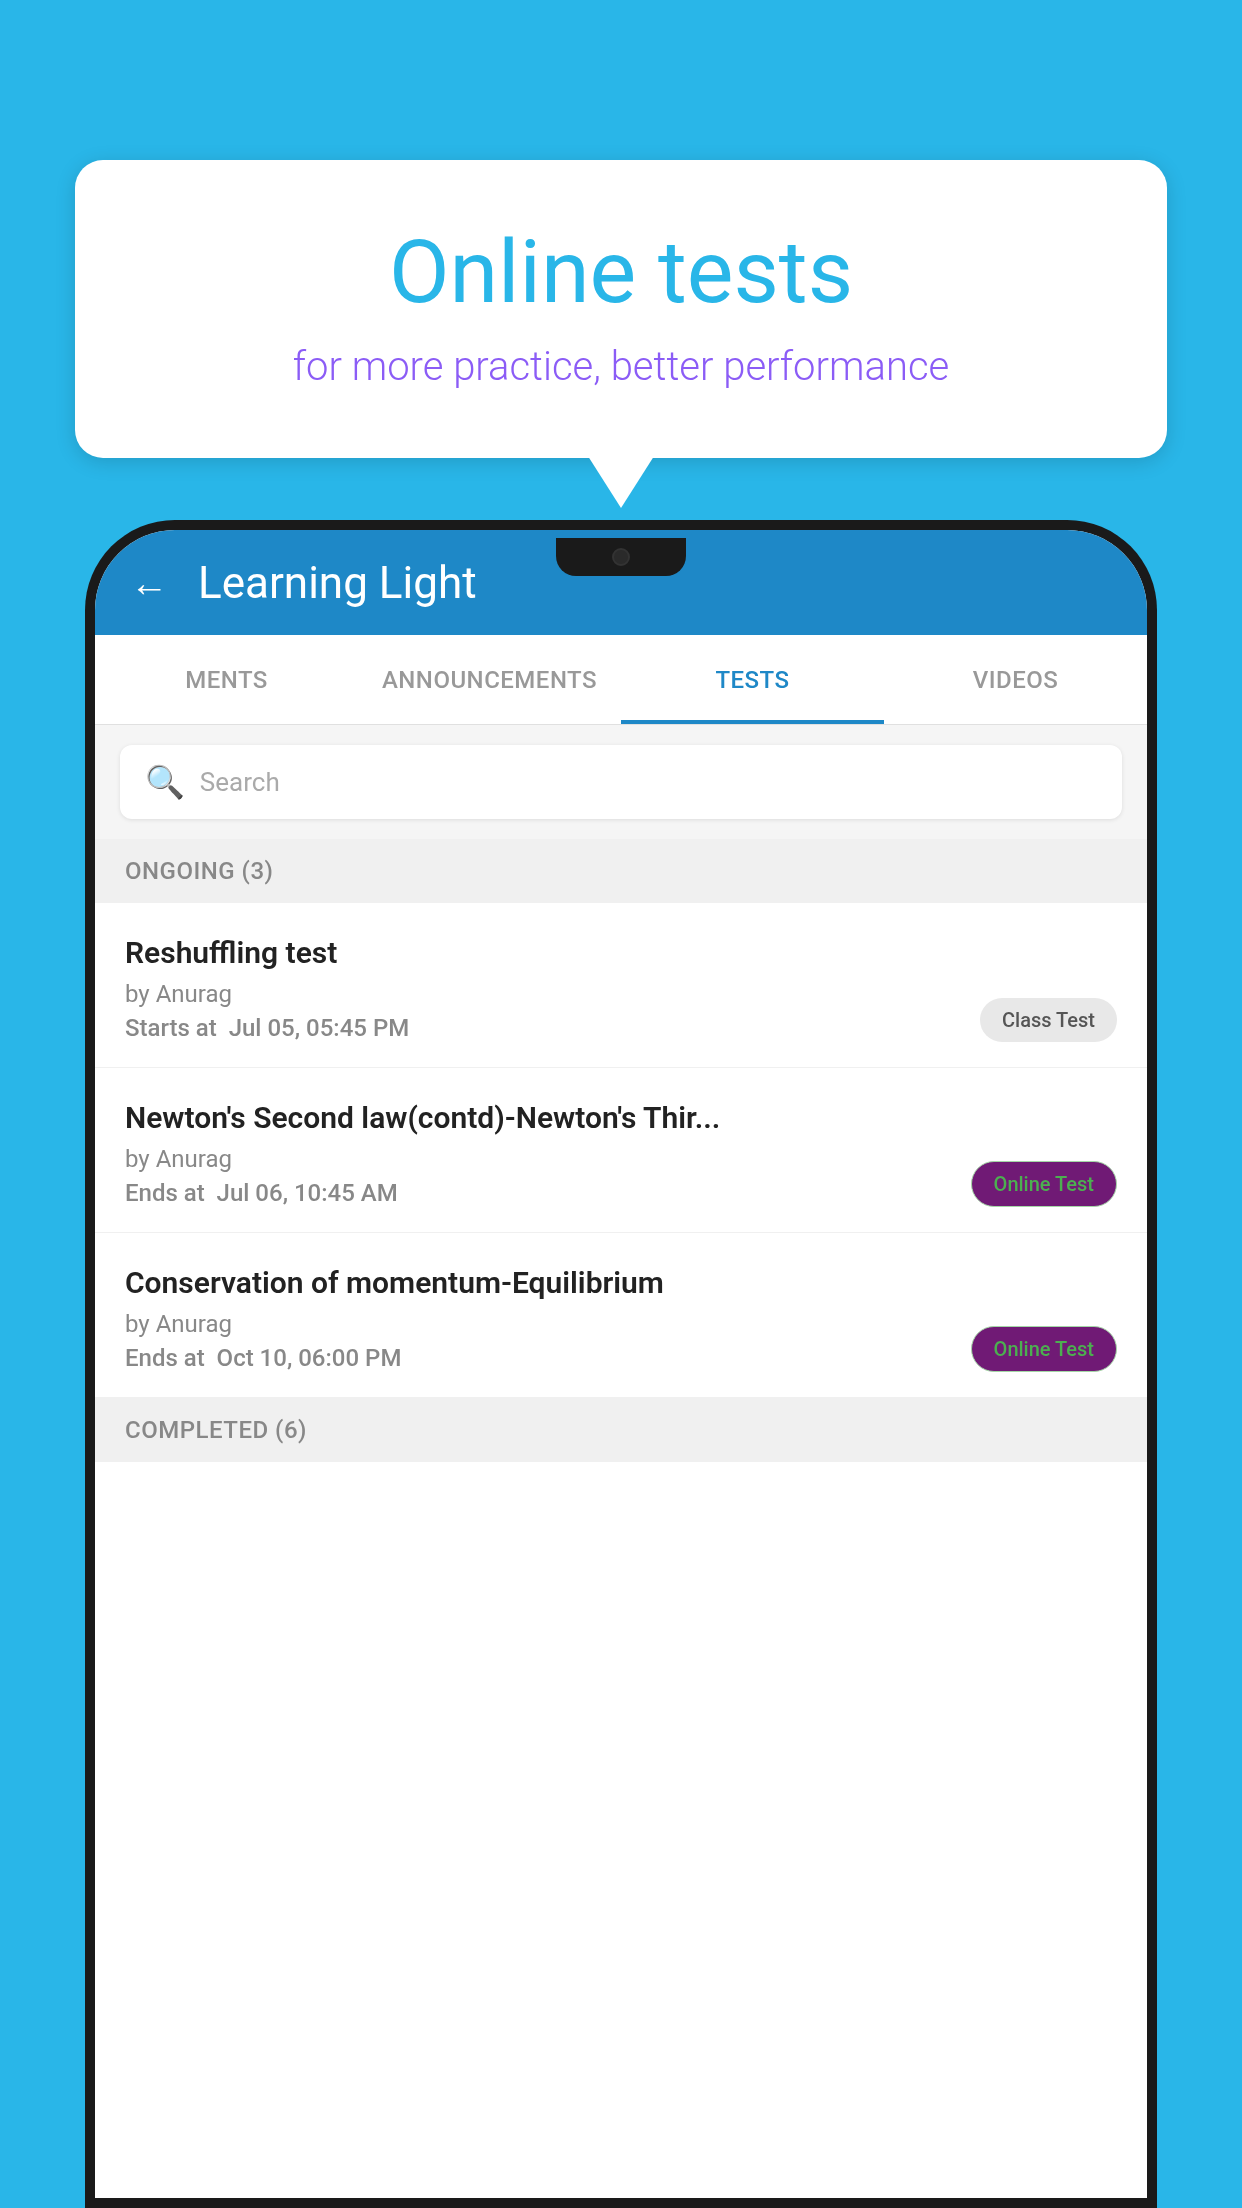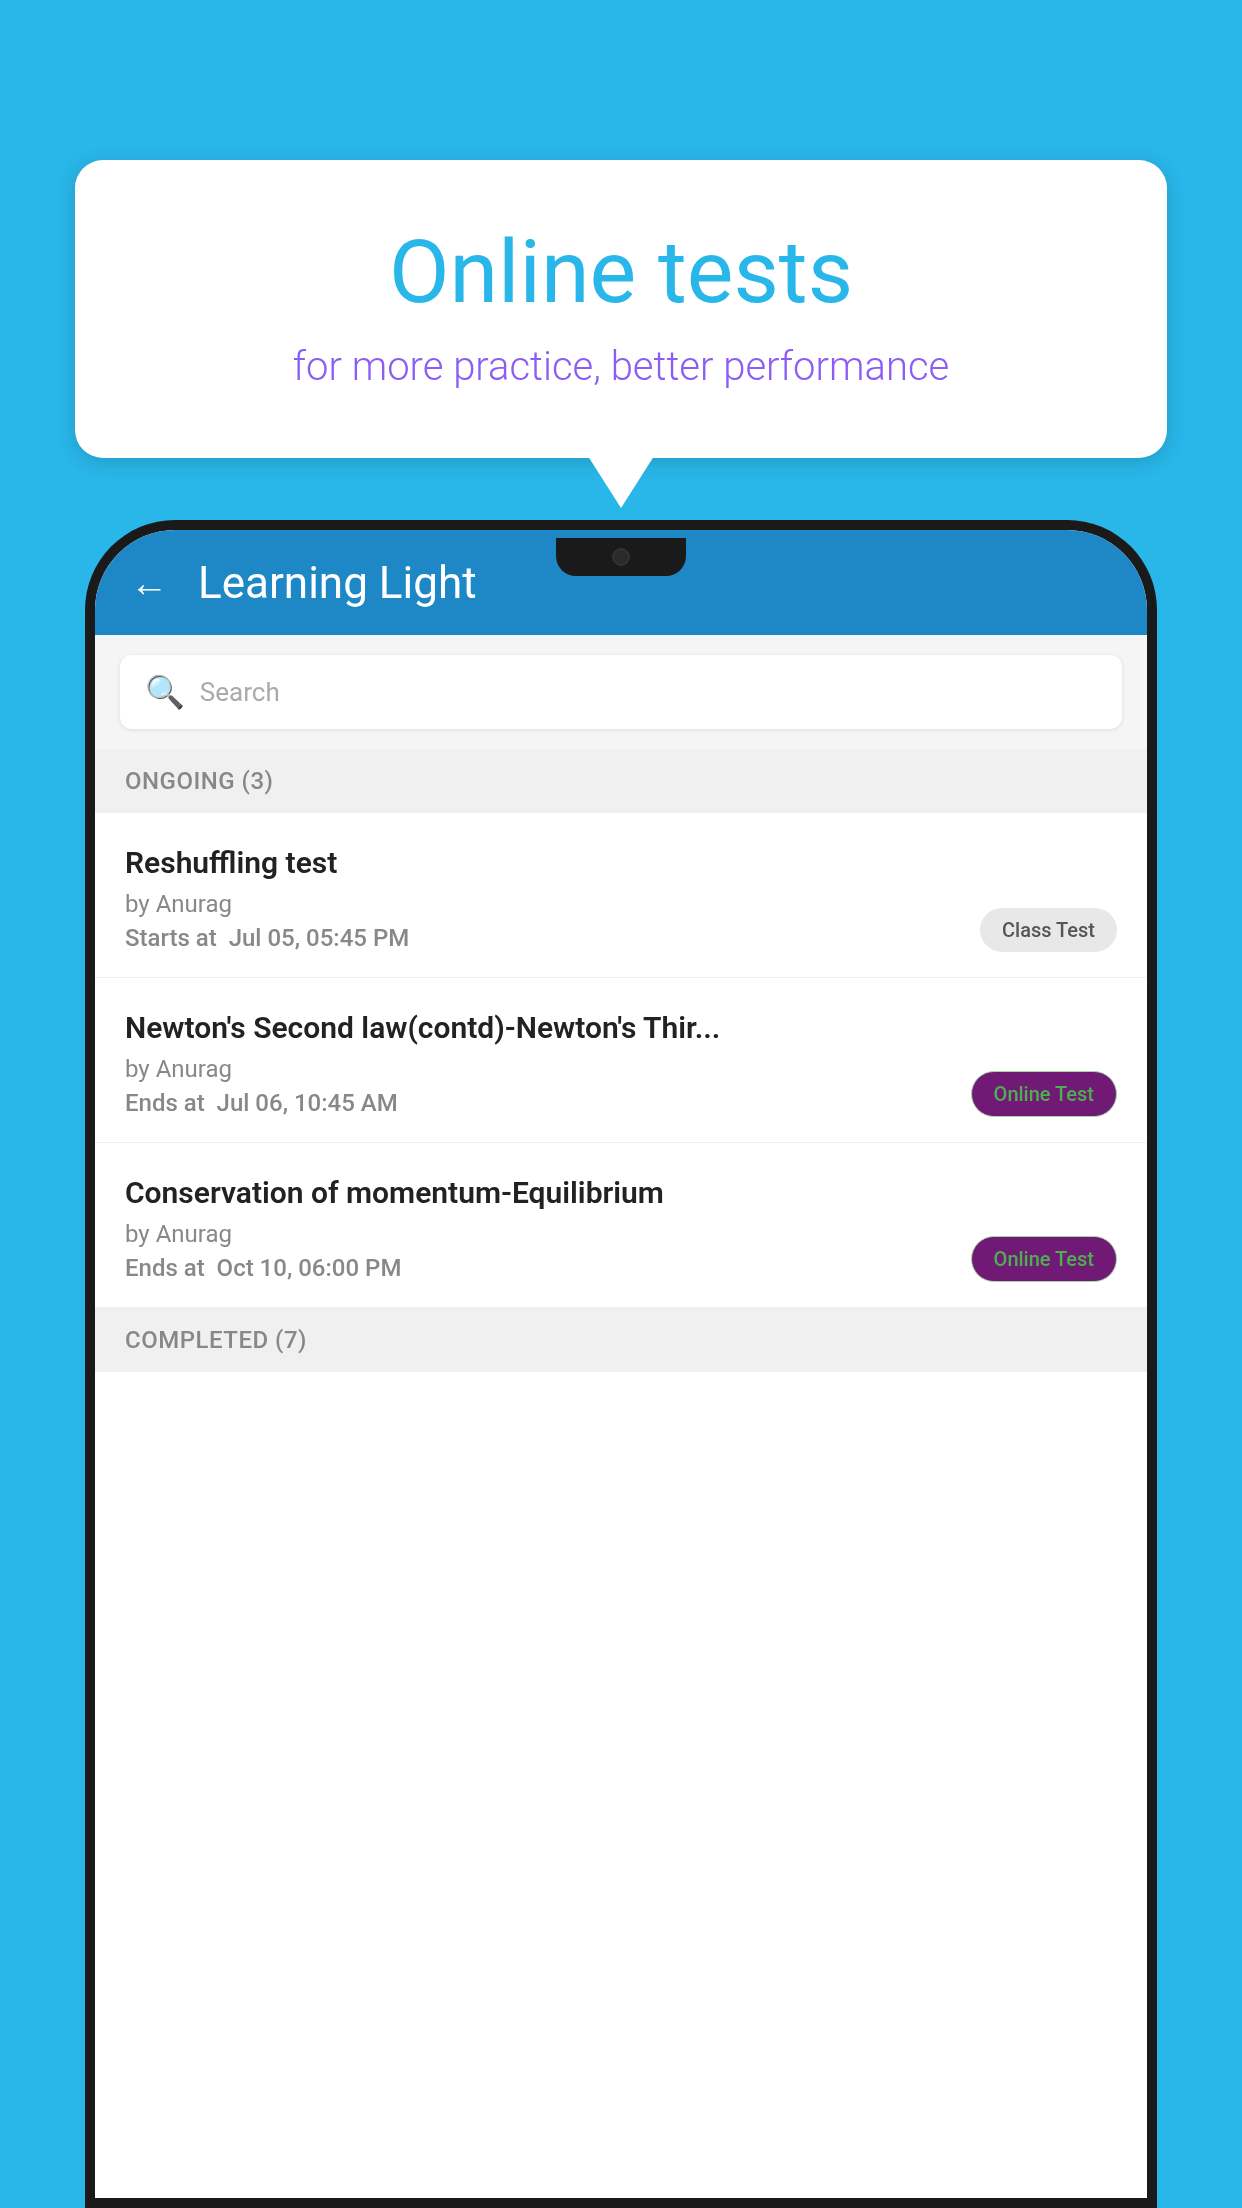--- a/index.html
+++ b/index.html
@@ -281,20 +281,34 @@
     <div class="notch-camera"></div>
   </div>
   <div class="phone-inner">
 
 
     <div class="app-bar">
       <span class="back-arrow">←</span>
       <span class="app-title">Learning Light</span>
     </div>
 
+    <div class="tabs">
+      <div class="tab">
+        <span>MENTS</span>
+      </div>
+      <div class="tab">
+        <span>ANNOUNCEMENTS</span>
+      </div>
+      <div class="tab active">
+        <span>TESTS</span>
+      </div>
+      <div class="tab">
+        <span>VIDEOS</span>
+      </div>
+    </div>
 
     <div class="search-container">
       <div class="search-bar">
         <span class="search-icon">🔍</span>
         <span class="search-text">Search</span>
       </div>
     </div>
 
     <div class="section-header">ONGOING (3)</div>
 
@@ -326,18 +340,18 @@
         <div class="test-info">
           <div class="test-title">Conservation of momentum-Equilibrium</div>
           <div class="test-author">by Anurag</div>
           <div class="test-date">
             <span>Ends at</span>&nbsp;&nbsp;<span>Oct 10, 06:00 PM</span>
           </div>
         </div>
         <span class="badge badge-online">Online Test</span>
       </div>
 
-      <div class="completed-header">COMPLETED (7)</div>
+      <div class="completed-header">COMPLETED (6)</div>
 
     </div>
 
   </div>
 </div>
 
 </body></html>

